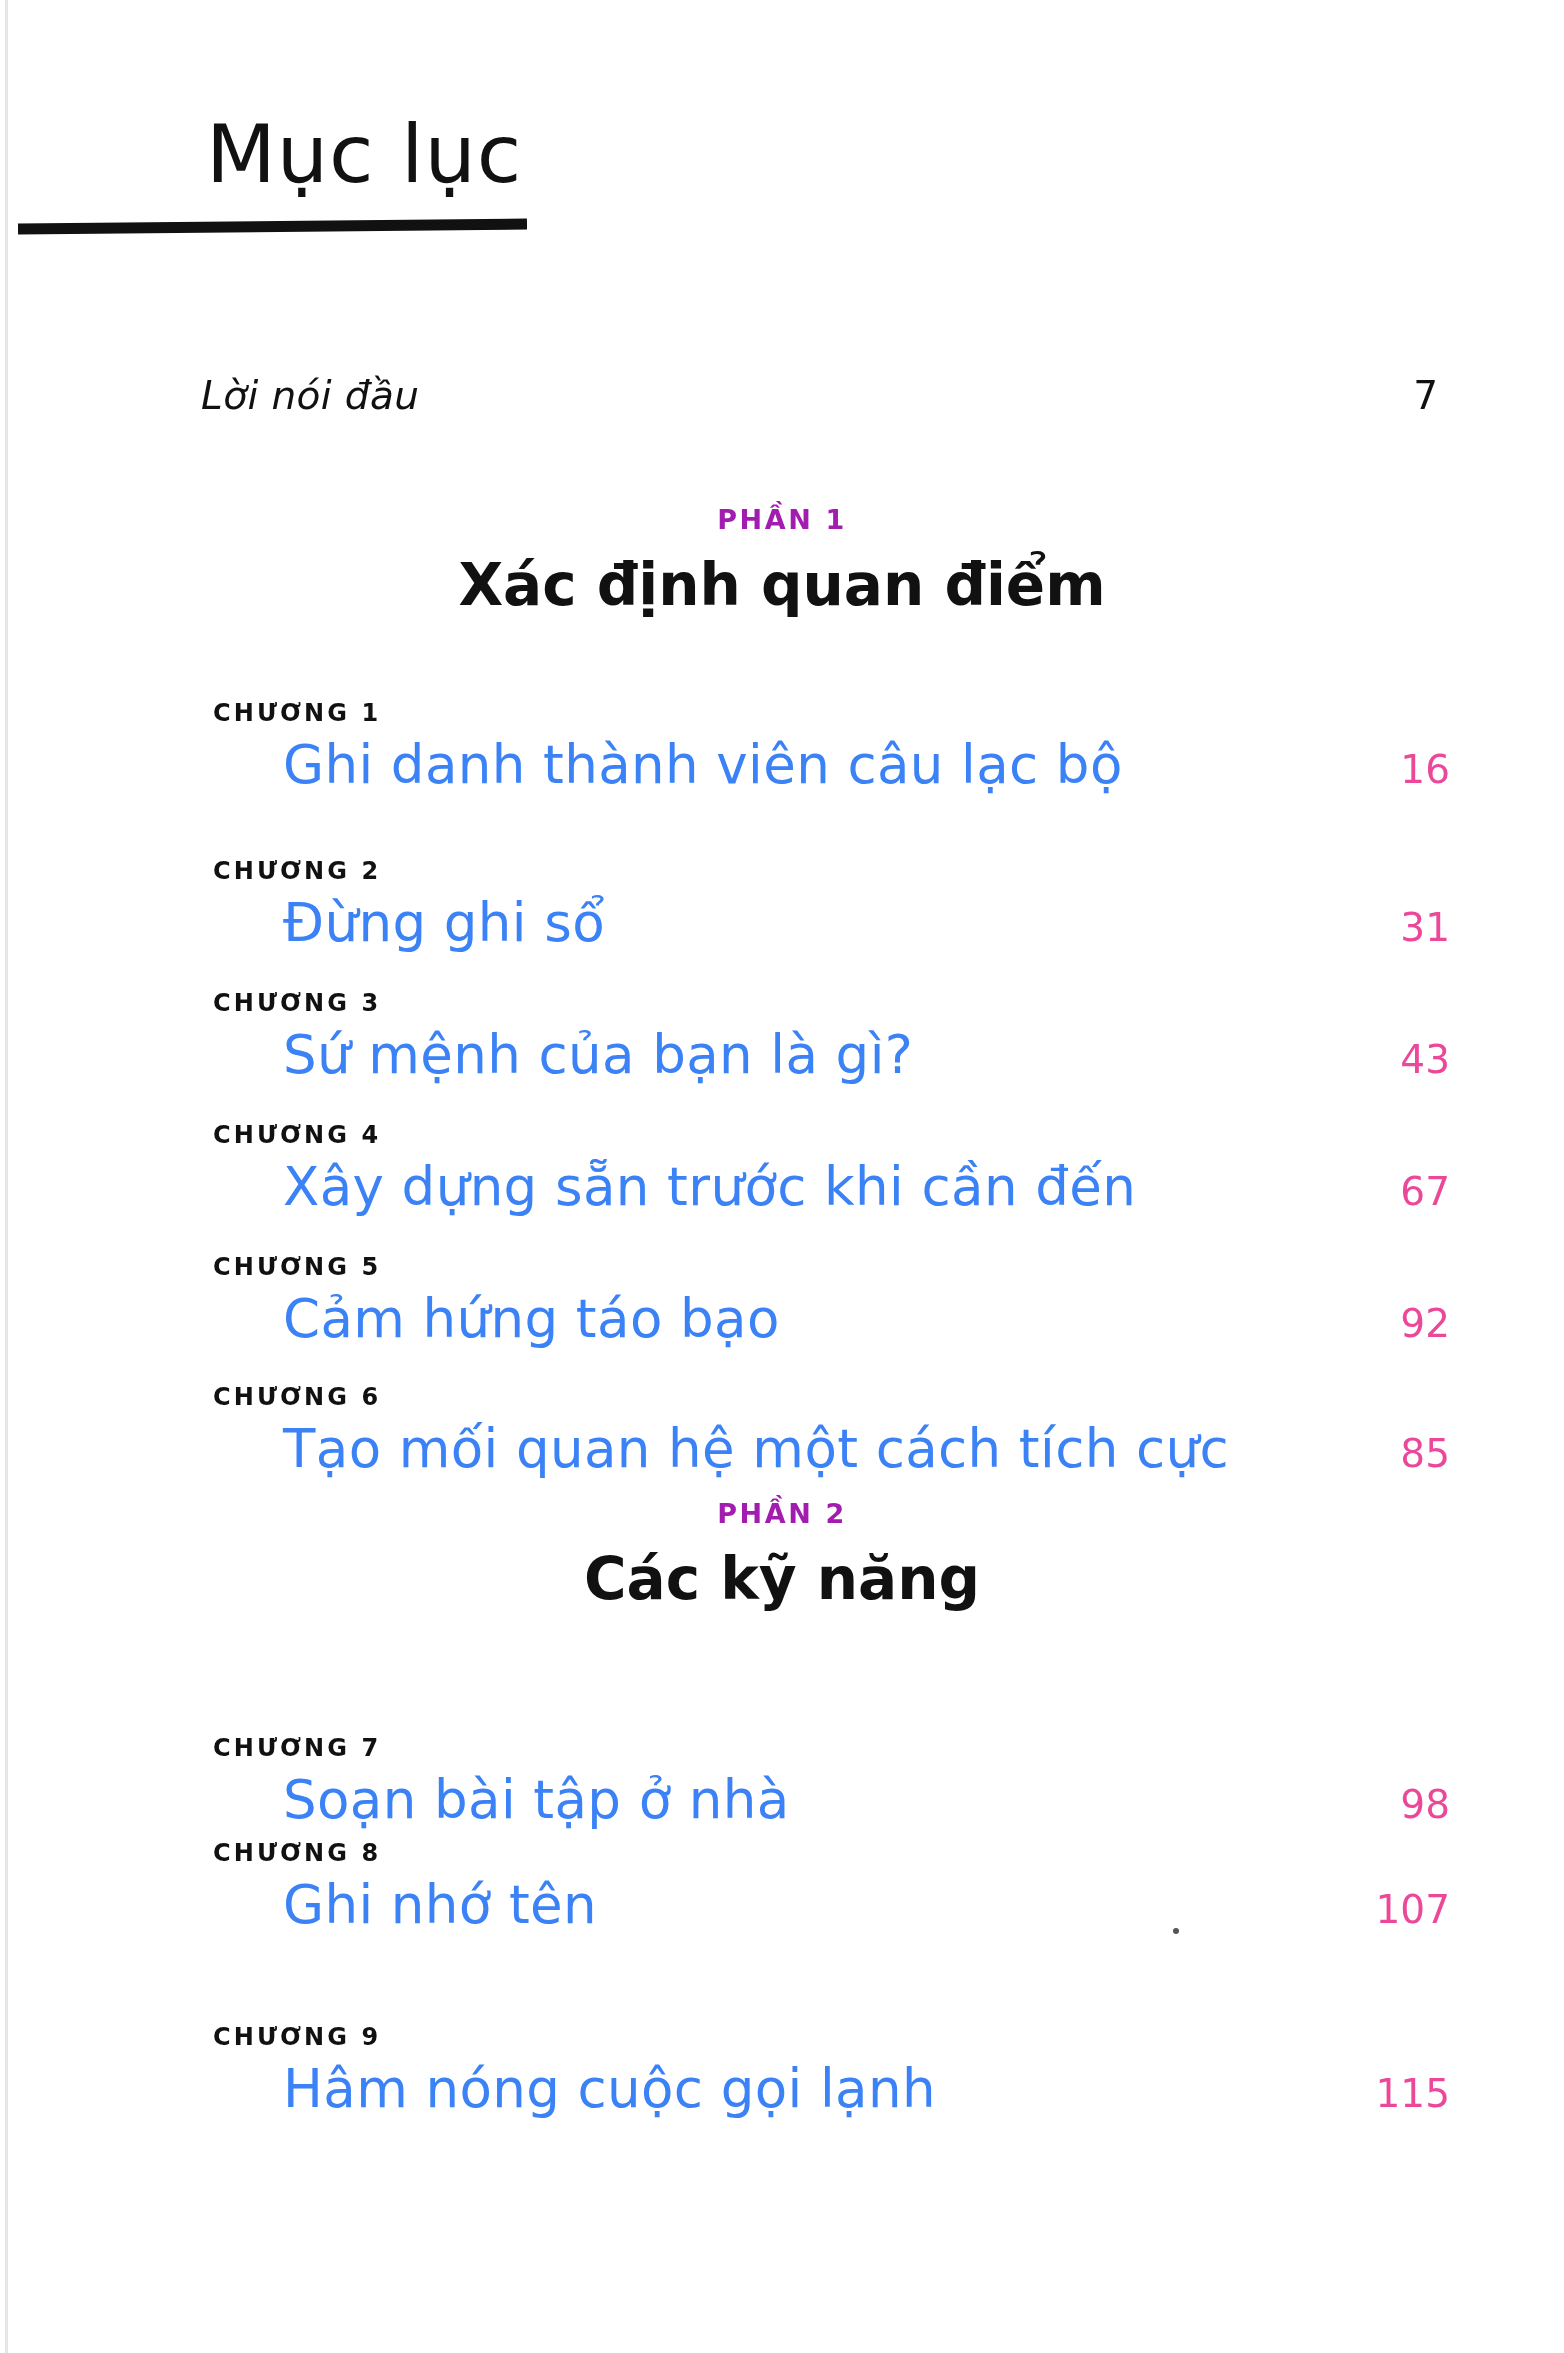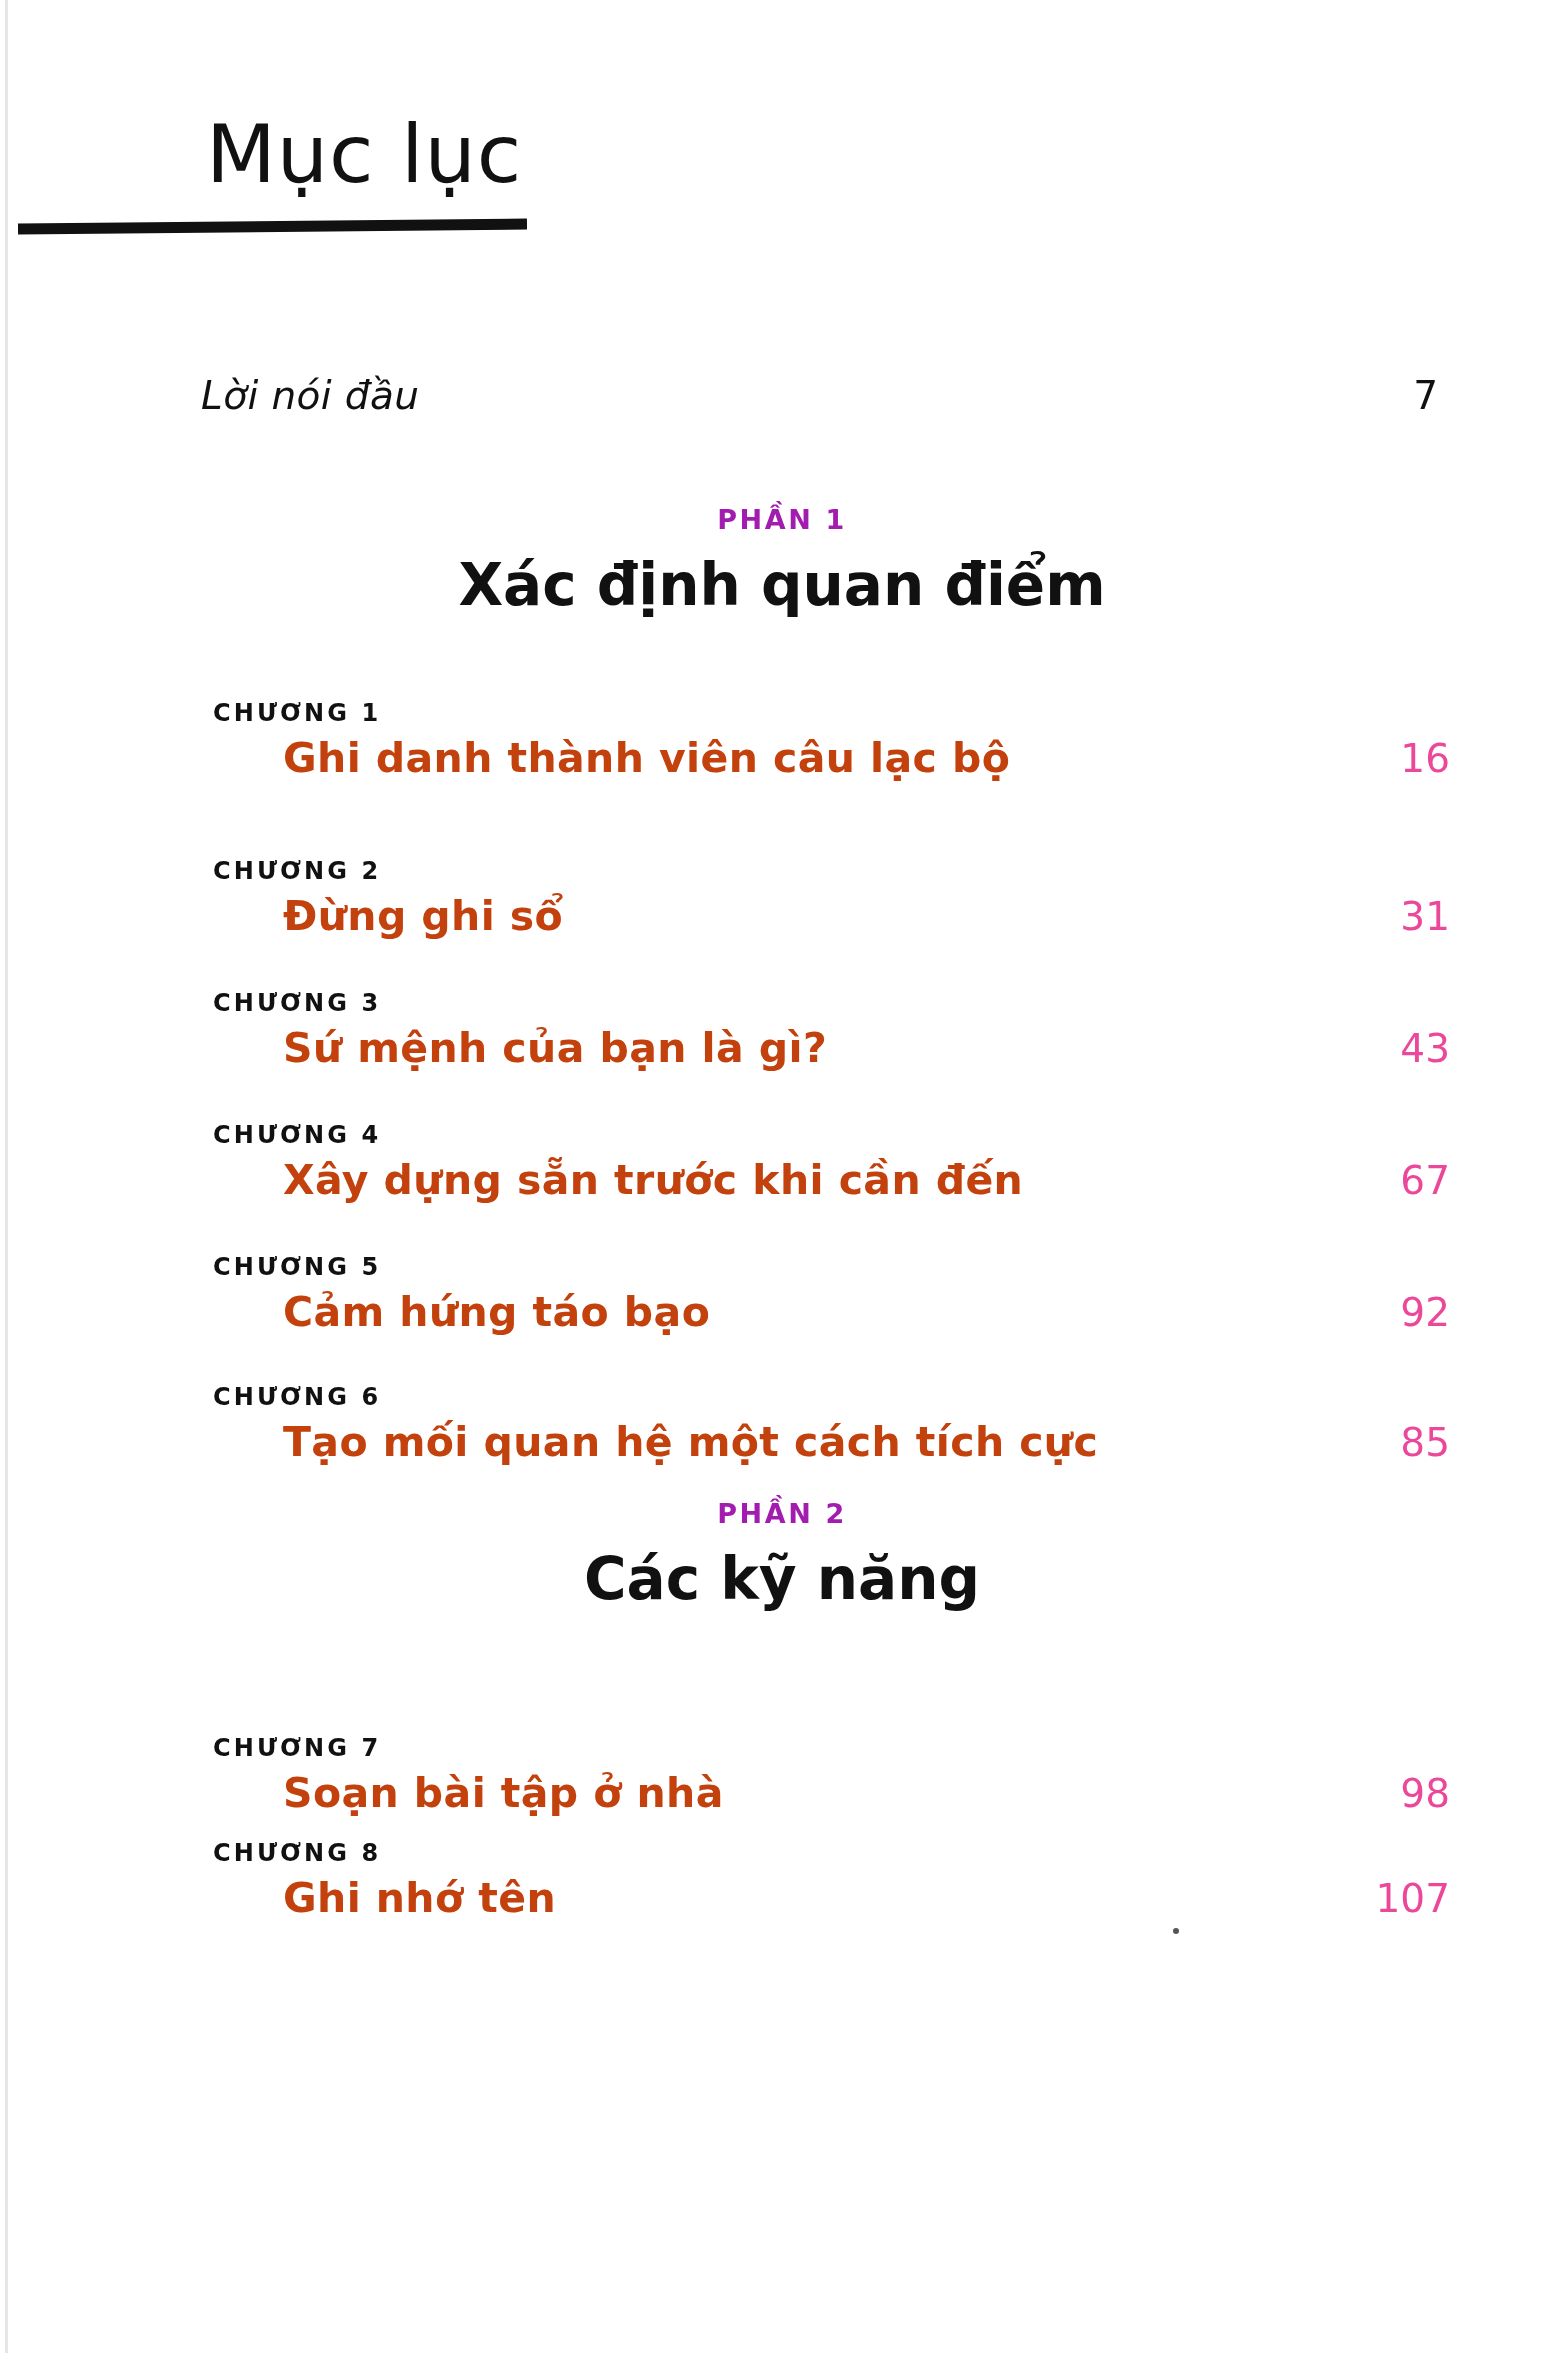--- a/index.html
+++ b/index.html
@@ -113,24 +113,24 @@
     color: #111111;
     margin-top: 28px;
   }
   .entry-row {
     display: flex;
     justify-content: space-between;
     align-items: baseline;
     margin-top: 7px;
   }
   .entry-title {
-    font-size: 41px;
-    font-weight: 700;
+    font-size: 53px;
+    font-weight: 400;
     letter-spacing: 0.4px;
-    color: #c2410c;
+    color: #3b82f6;
     padding-left: 70px;
   }
   .entry-page {
     font-size: 39px;
     color: #ec4899;
   }
   .speck {
     position: absolute;
     left: 1173px;
     top: 1928px;
@@ -226,15 +226,22 @@
   <div class="entry" style="top:1811px;">
     <div class="entry-kicker">CHƯƠNG 8</div>
     <div class="entry-row">
       <span class="entry-title">Ghi nhớ tên</span>
       <span class="entry-page">107</span>
     </div>
   </div>
 
   <div class="speck"></div>
 
+  <div class="entry" style="top:1995px;">
+    <div class="entry-kicker">CHƯƠNG 9</div>
+    <div class="entry-row">
+      <span class="entry-title">Hâm nóng cuộc gọi lạnh</span>
+      <span class="entry-page">115</span>
+    </div>
+  </div>
 
 </div>
 
 
 </body></html>

